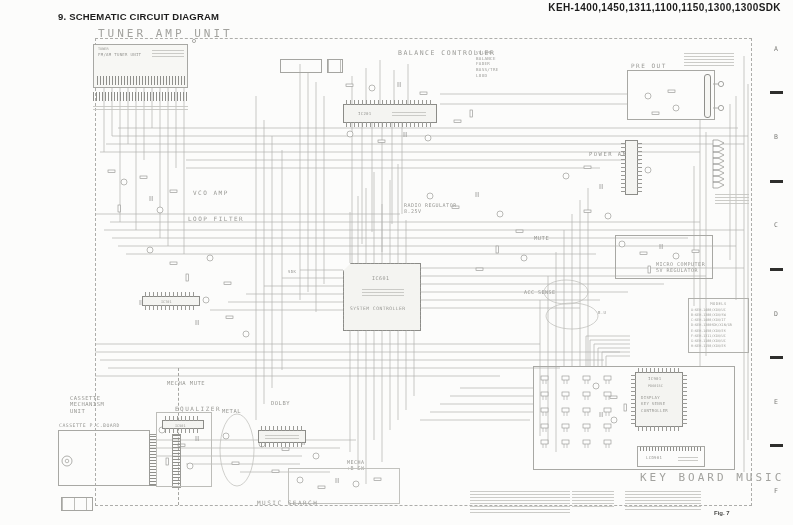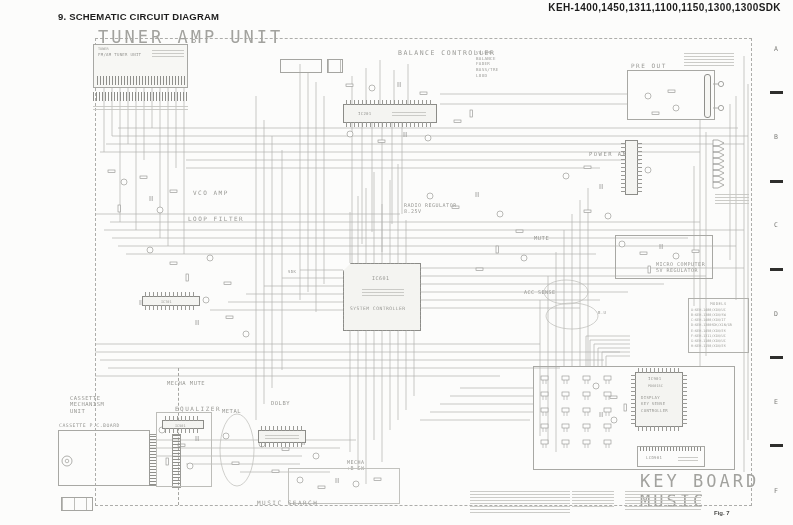--- a/index.html
+++ b/index.html
@@ -6,21 +6,21 @@
   body{
     width:793px;height:525px;position:relative;overflow:hidden;
     background:#fcfcfb;font-family:"Liberation Sans",sans-serif;
   }
   .abs{position:absolute;}
   
   .lbl{
     position:absolute;font-family:"DejaVu Sans Mono",monospace;
     color:#989894;white-space:pre-line;line-height:1.15;letter-spacing:1px;
   }
-  .lbl.big{font-size:17px;letter-spacing:3px;color:#a2a29e;}
+  .lbl.big{font-size:11px;letter-spacing:3px;color:#a2a29e;}
   .lbl.med{font-size:6px;letter-spacing:1.5px;}
   .lbl.sm{font-size:5px;letter-spacing:.5px;}
   .lbl.xs{font-size:4px;letter-spacing:.3px;}
   .lbl.xxs{font-size:3.5px;letter-spacing:0;}
   .box{position:absolute;border:1px solid #a8a8a4;box-sizing:border-box;}
   .box.thin{border-width:.5px;}
   .dashed{border-style:dashed;border-color:#adadaa;}
   .ic{position:absolute;background:#f4f4f1;border:1px solid #8c8c88;box-sizing:border-box;}
   .pt,.pb{position:absolute;left:2px;right:2px;height:5px;
     background:repeating-linear-gradient(90deg,#9a9a96 0 1px,transparent 1px 4px);}

